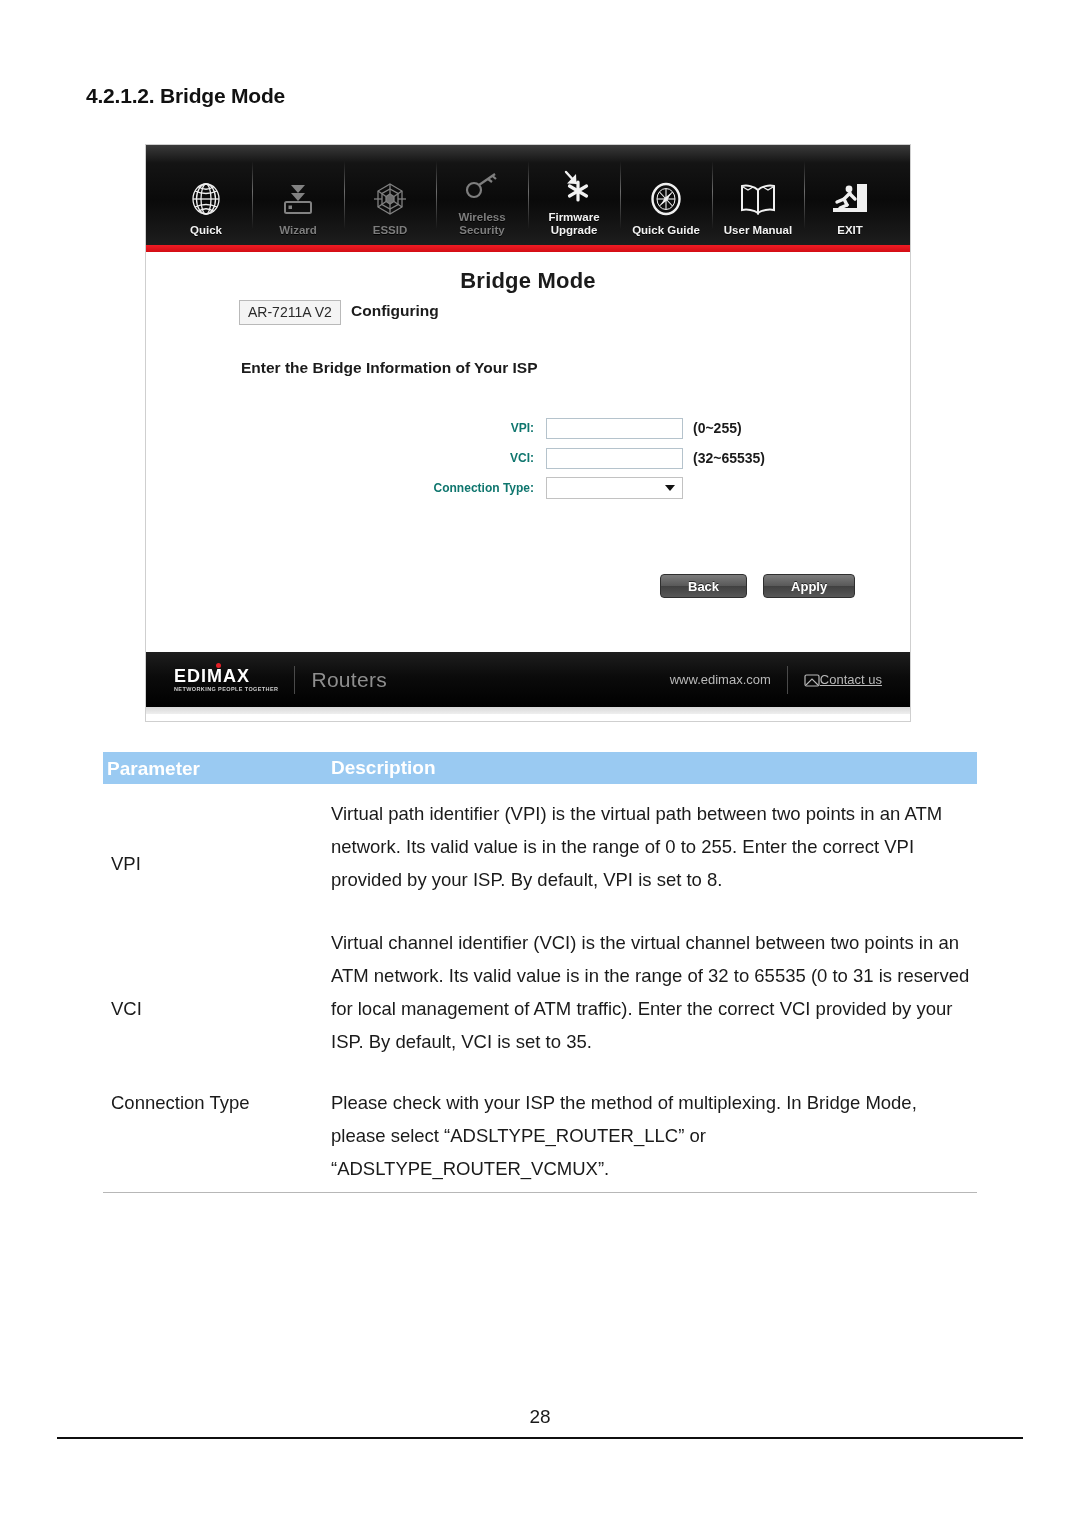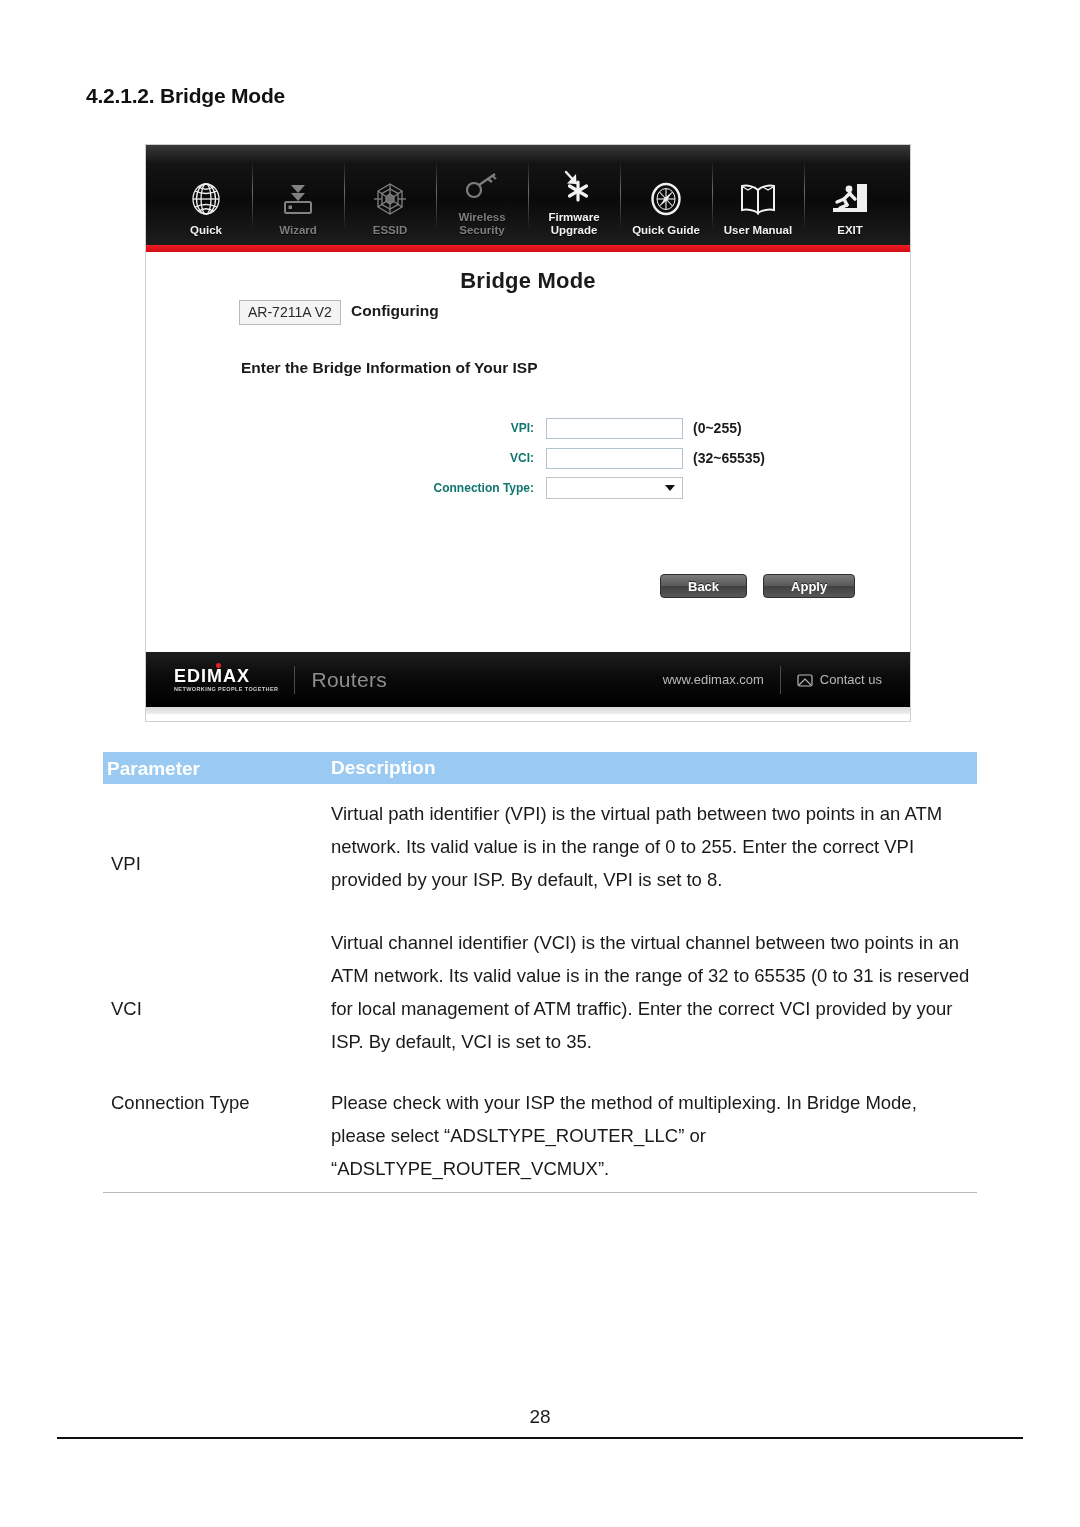--- a/index.html
+++ b/index.html
@@ -279,21 +279,21 @@
   }
   .foot-link {
     font-size: 13px;
     color: #b9b9b9;
   }
   .foot-contact {
     font-size: 13px;
     color: #b9b9b9;
     display: flex;
     align-items: center;
-    gap: 7px;
+    text-decoration: underline;
   }
 
   
   .param-table {
     position: absolute;
     left: 103px;
     top: 752px;
     width: 874px;
   }
   .pt-head {

